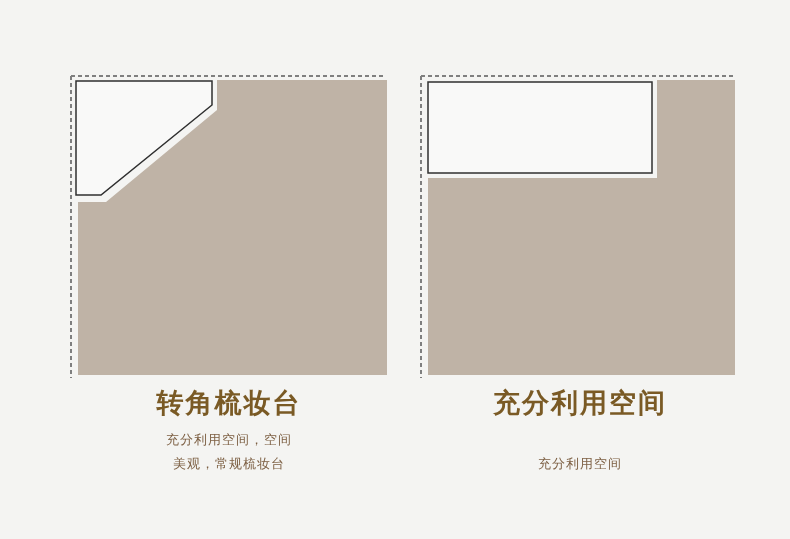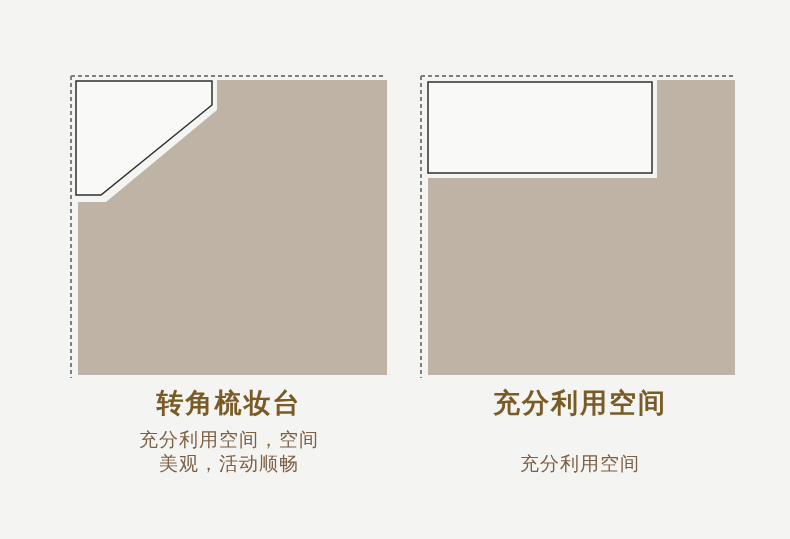--- a/index.html
+++ b/index.html
@@ -41,42 +41,42 @@
     margin: 3px 0 0 0;
     text-align: center;
     font-size: 27px;
     font-weight: 700;
     letter-spacing: 2px;
     color: var(--title, #7a5a25);
   }
   .desc {
     margin: 7px 0 0 0;
     text-align: center;
-    font-size: 19px;
+    font-size: 13px;
     line-height: 24px;
     letter-spacing: 1px;
     color: var(--description, #7d6044);
   }
 </style>
 </head>
 <body>
 
 <div class="canvas">
 
   <section class="col left">
     <svg class="diagram" width="330" height="312" viewBox="0 0 330 312">
       <line class="dash" x1="7" y1="6" x2="321" y2="6"></line>
       <line class="dash" x1="7" y1="6" x2="7" y2="308"></line>
       <polygon class="floor" points="153,10 323,10 323,305 14,305 14,132 42,132 153,40"></polygon>
       <polygon class="furniture" points="12,11 148,11 148,35 37,125 12,125"></polygon>
     </svg>
     <h2 class="title">转角梳妆台</h2>
     <p class="desc">
       <span>充分利用空间，空间</span><br>
-      <span>美观，活动顺畅</span>
+      <span>美观，常规梳妆台</span>
     </p>
   </section>
 
   <section class="col right">
     <svg class="diagram" width="330" height="312" viewBox="0 0 330 312">
       <line class="dash" x1="6" y1="6" x2="319" y2="6"></line>
       <line class="dash" x1="6" y1="6" x2="6" y2="308"></line>
       <polygon class="floor" points="242,10 320,10 320,305 13,305 13,108 242,108"></polygon>
       <rect class="furniture" x="13" y="12" width="224" height="91"></rect>
     </svg>

